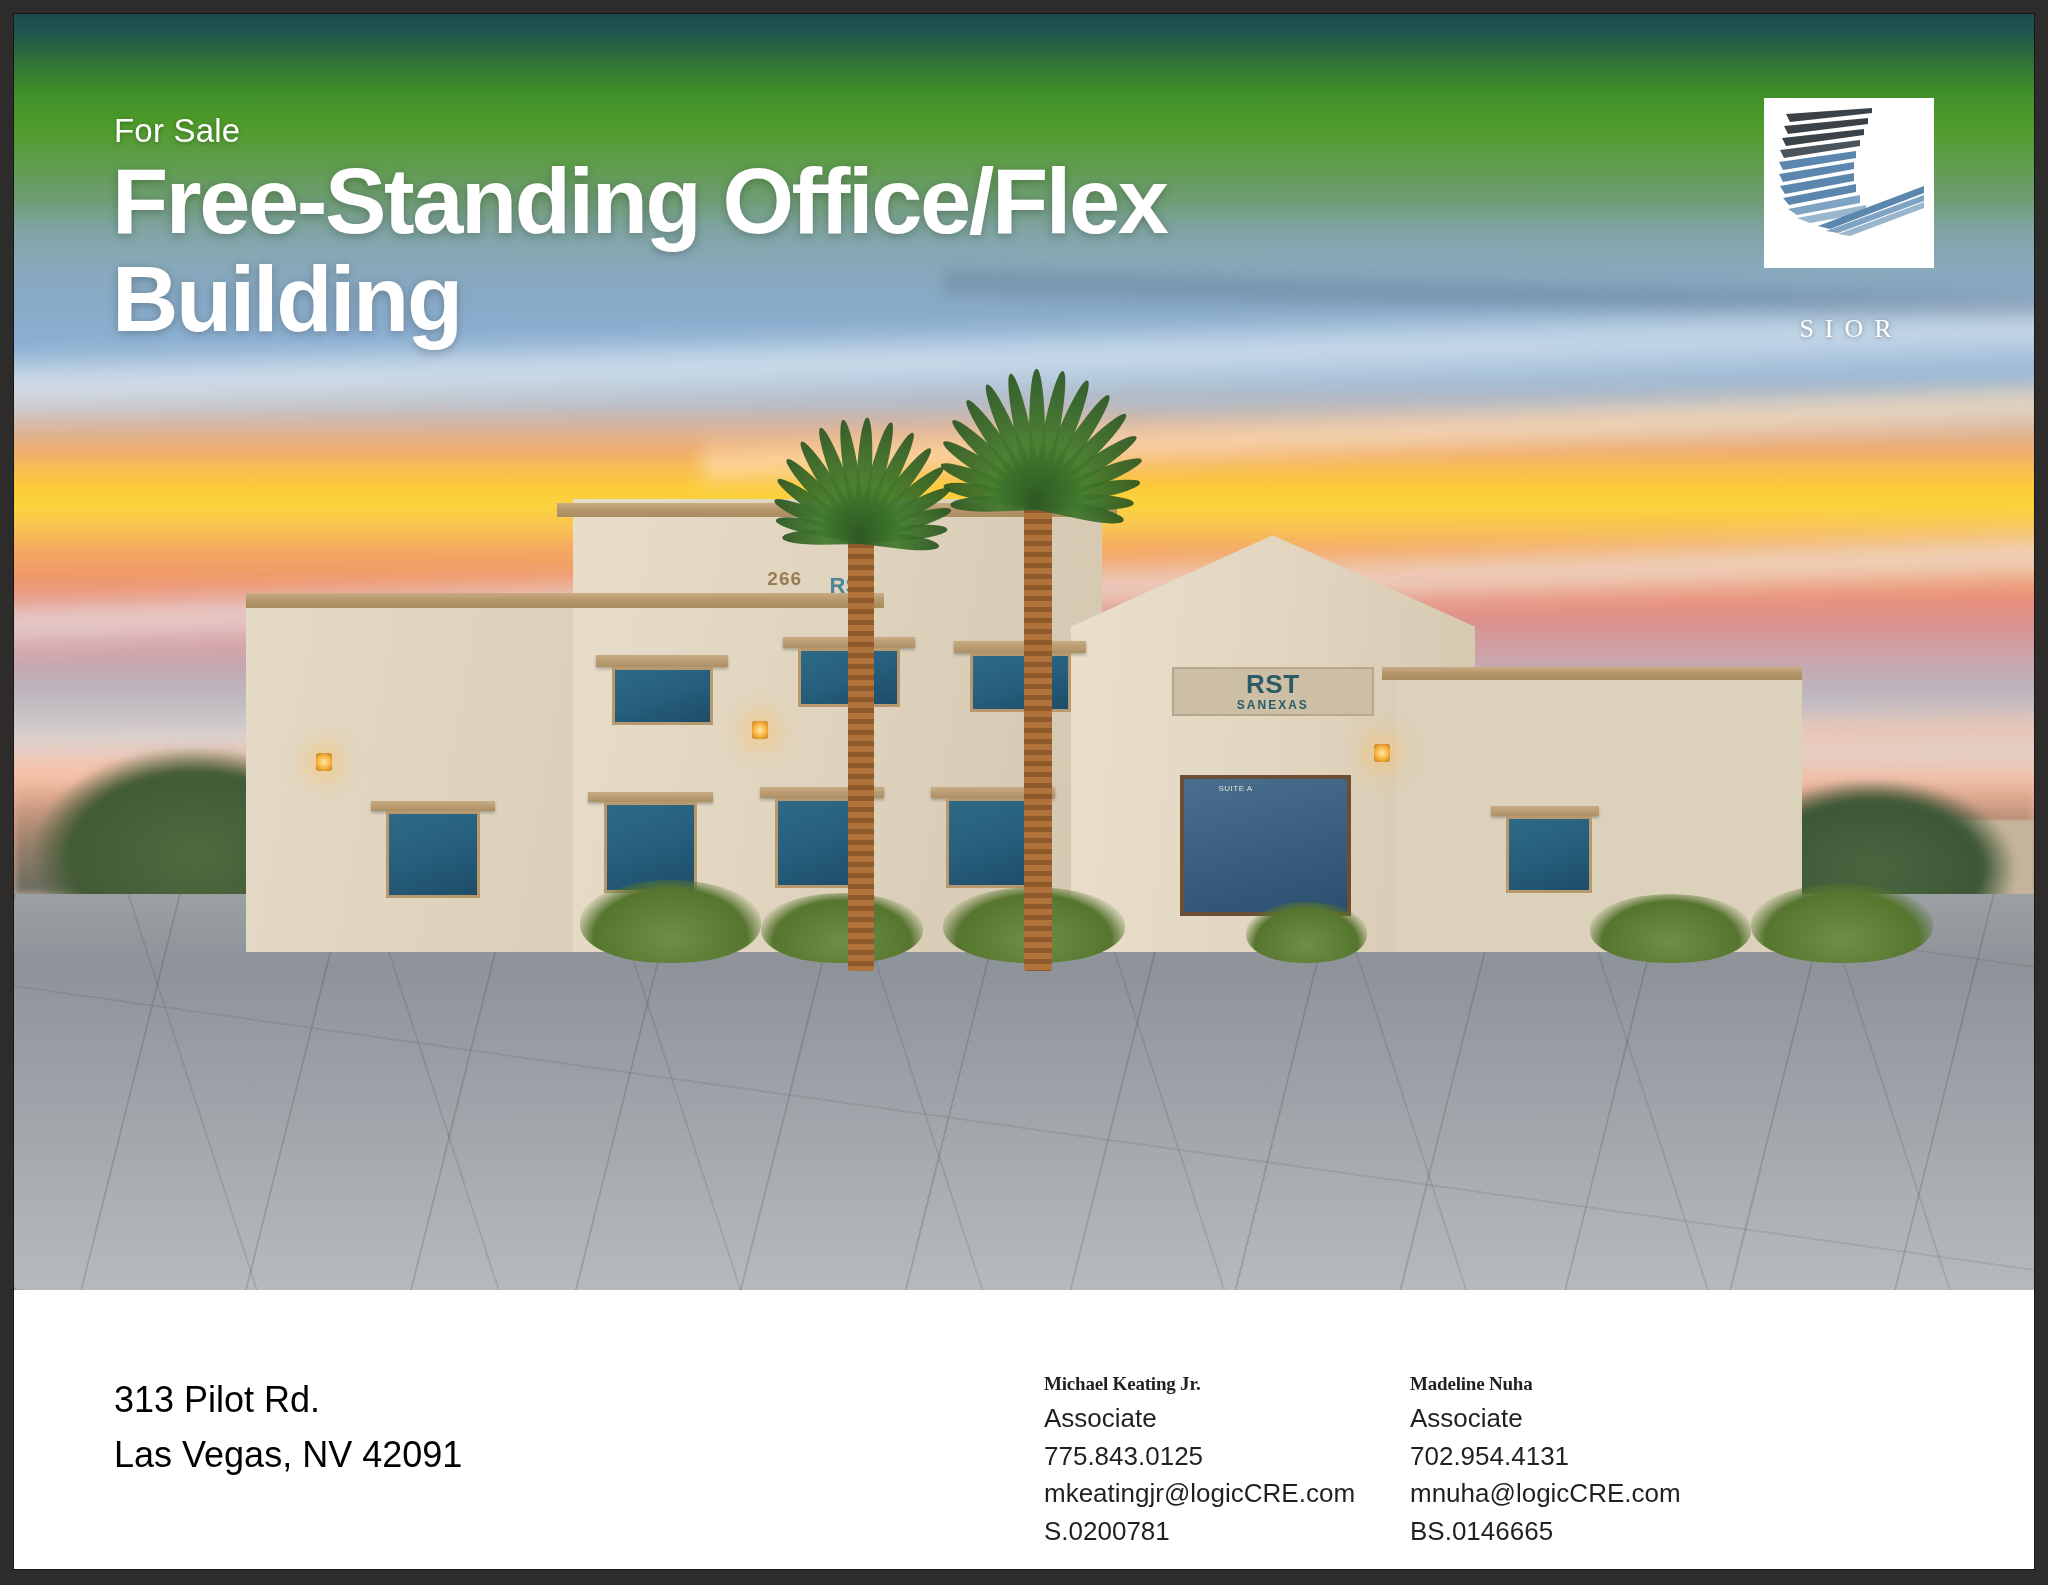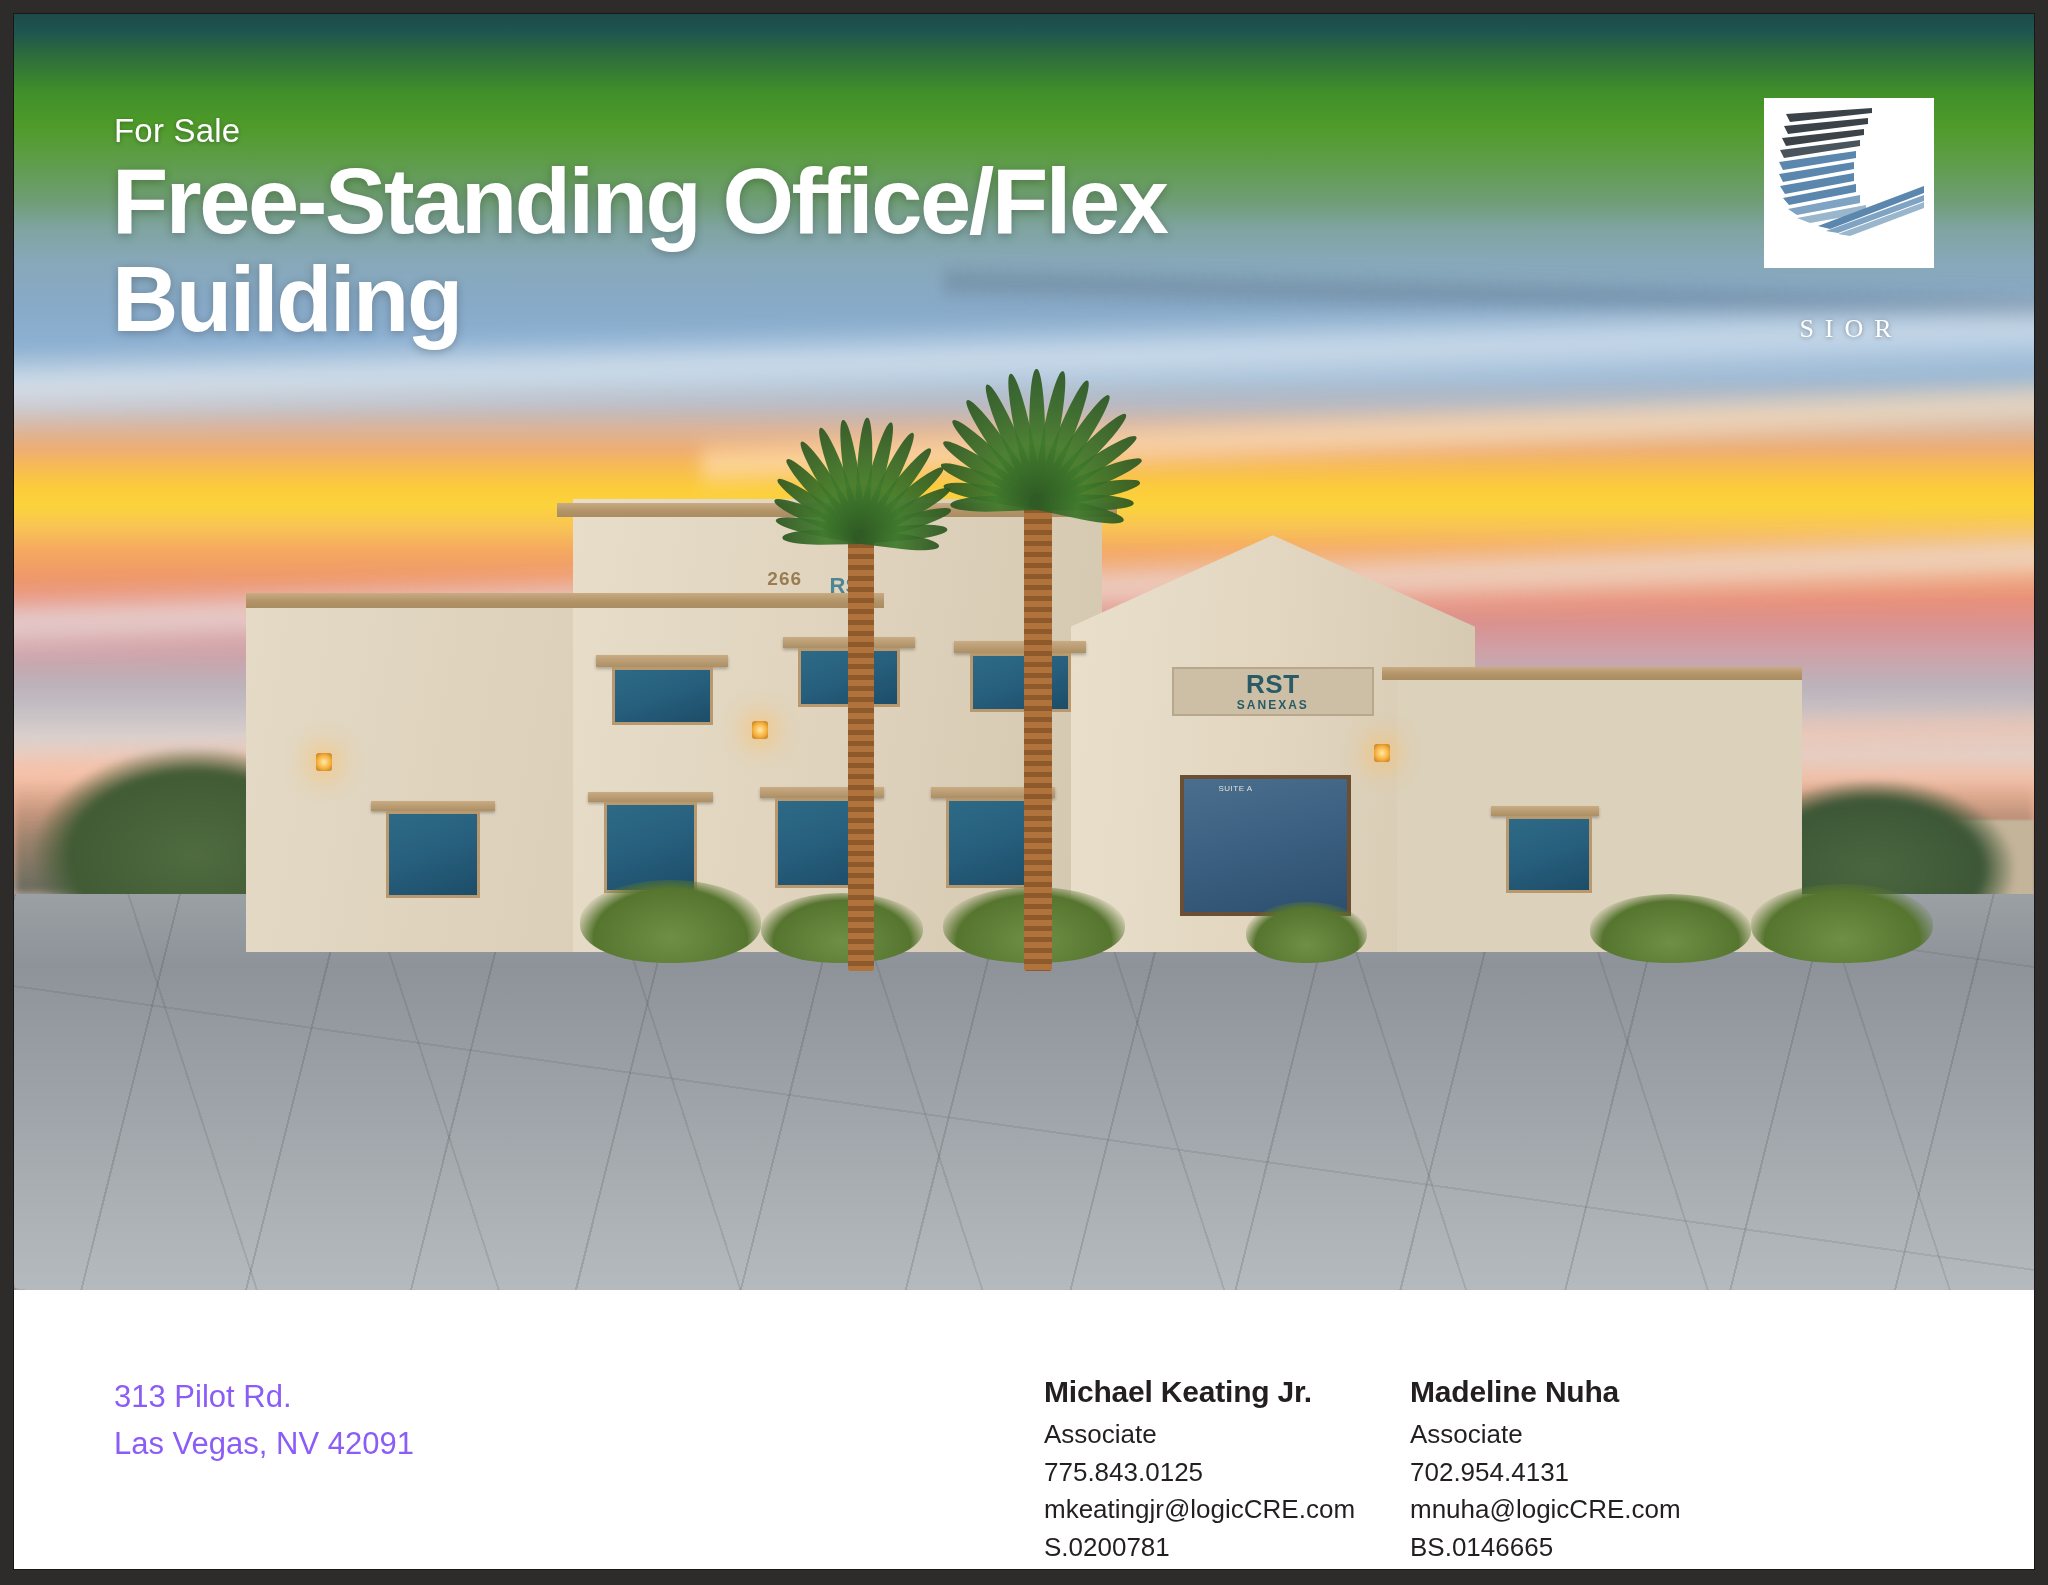--- a/index.html
+++ b/index.html
@@ -167,24 +167,24 @@
 
   
   .logo { position:absolute; left:1750px; top:84px; width:170px; height:170px; background:#fff; }
   .logo svg { display:block; width:100%; height:100%; }
   .logoword { position:absolute; left:1742px; top:300px; width:190px; text-align:center;
     color:#fff; font-family:"Liberation Serif", serif; font-size:26px; letter-spacing:11px;
     text-shadow:0 1px 4px rgba(0,0,0,.35); }
 
   
   .footer { position:absolute; left:0; top:1276px; width:2020px; height:279px; background:#fff; }
-  .address { position:absolute; left:100px; top:83px; color:#8b5cf6; font-size:31px; line-height:1.52; }
+  .address { position:absolute; left:100px; top:83px; color:#000000; font-size:36px; line-height:1.52; }
   .contacts { position:absolute; left:1030px; top:80px; display:flex; gap:66px; }
   .card { width:300px; color:#231f20; font-size:26px; line-height:1.44; }
-  .card .nm { font-weight:bold; font-size:30px; letter-spacing:-.2px; margin-bottom:3px; }
+  .card .nm { font-weight:bold; font-size:19px; letter-spacing:-.2px; margin-bottom:3px;font-family:Liberation Serif, serif; }
 </style>
 </head>
 <body>
 
 <div class="viewer">
   <div class="page">
 
     <div class="hero">
       <div class="sky"></div>
       <div class="cloudE"></div>

